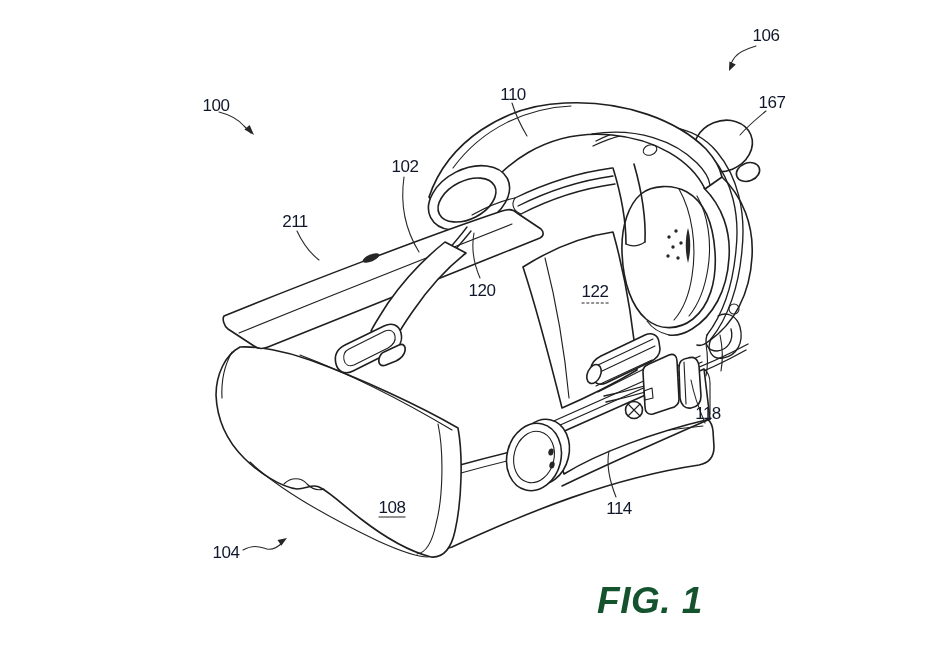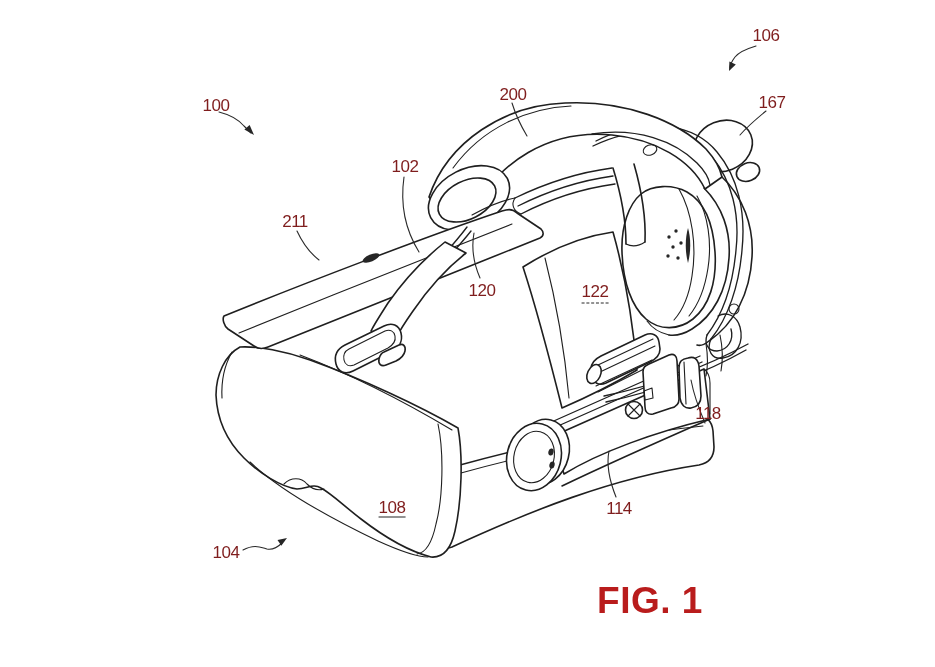--- a/index.html
+++ b/index.html
@@ -9,27 +9,27 @@
   }
   .stage svg{position:absolute;left:0;top:0;}
   .art path,.art ellipse,.art circle{fill:none;stroke:#1f1f1f;stroke-width:1.6;stroke-linecap:round;stroke-linejoin:round;}
   .art .f{fill:#ffffff;}
   .art .thin{stroke-width:1.1;}
   .art .med{stroke-width:1.35;}
   .art .fd{fill:#262626;stroke:none;}
   .art .ld{stroke:#2a2a2a;stroke-width:1.1;fill:none;}
   .ref{
     position:absolute;transform:translate(-50%,-50%);
-    font-size:17px;letter-spacing:-0.5px;line-height:1;color:#7f1d1d;white-space:nowrap;
+    font-size:17px;letter-spacing:-0.5px;line-height:1;color:#0f172a;white-space:nowrap;
   }
   .u-solid{border-bottom:1.6px solid #262626;padding-bottom:0;}
   .u-dash{border-bottom:1.6px dashed #262626;padding-bottom:2px;margin-left:20px;}
   .caption{
     position:absolute;transform:translate(-50%,-50%);
-    font-size:37px;font-weight:bold;color:#b91c1c;letter-spacing:.5px;white-space:nowrap;
+    font-size:37px;font-weight:bold;font-style:italic;color:#14532d;letter-spacing:.5px;white-space:nowrap;
   }
 </style>
 </head>
 <body>
 
 <div class="stage">
 
   <svg class="art" width="935" height="667" viewBox="0 0 935 667">
     <defs>
       <pattern id="hatch" patternUnits="userSpaceOnUse" width="5" height="5" patternTransform="rotate(45)">
@@ -184,21 +184,21 @@
         <path class="fd" d="M729,71 L729.4,61.4 L735.8,64.4 Z"></path>
       </g>
       <g>
         <path class="ld" d="M243,550 C254,544 260,547 267,549 C273,550 278,547 282,543"></path>
         <path class="fd" d="M287,538 L281.3,545.8 L277.5,540 Z"></path>
       </g>
     </g>
   </svg>
 
   <div class="ref" style="left:216px;top:105px">100</div>
-  <div class="ref" style="left:513px;top:94px">200</div>
+  <div class="ref" style="left:513px;top:94px">110</div>
   <div class="ref" style="left:766px;top:35px">106</div>
   <div class="ref" style="left:772px;top:102px">167</div>
   <div class="ref" style="left:405px;top:166px">102</div>
   <div class="ref" style="left:295px;top:221px">211</div>
   <div class="ref" style="left:482px;top:290px">120</div>
   <div class="ref" style="left:585px;top:291px"><span class="u-dash">122</span></div>
   <div class="ref" style="left:708px;top:413px">118</div>
   <div class="ref" style="left:392px;top:507px"><span class="u-solid">108</span></div>
   <div class="ref" style="left:226px;top:552px">104</div>
   <div class="ref" style="left:619px;top:508px">114</div>

